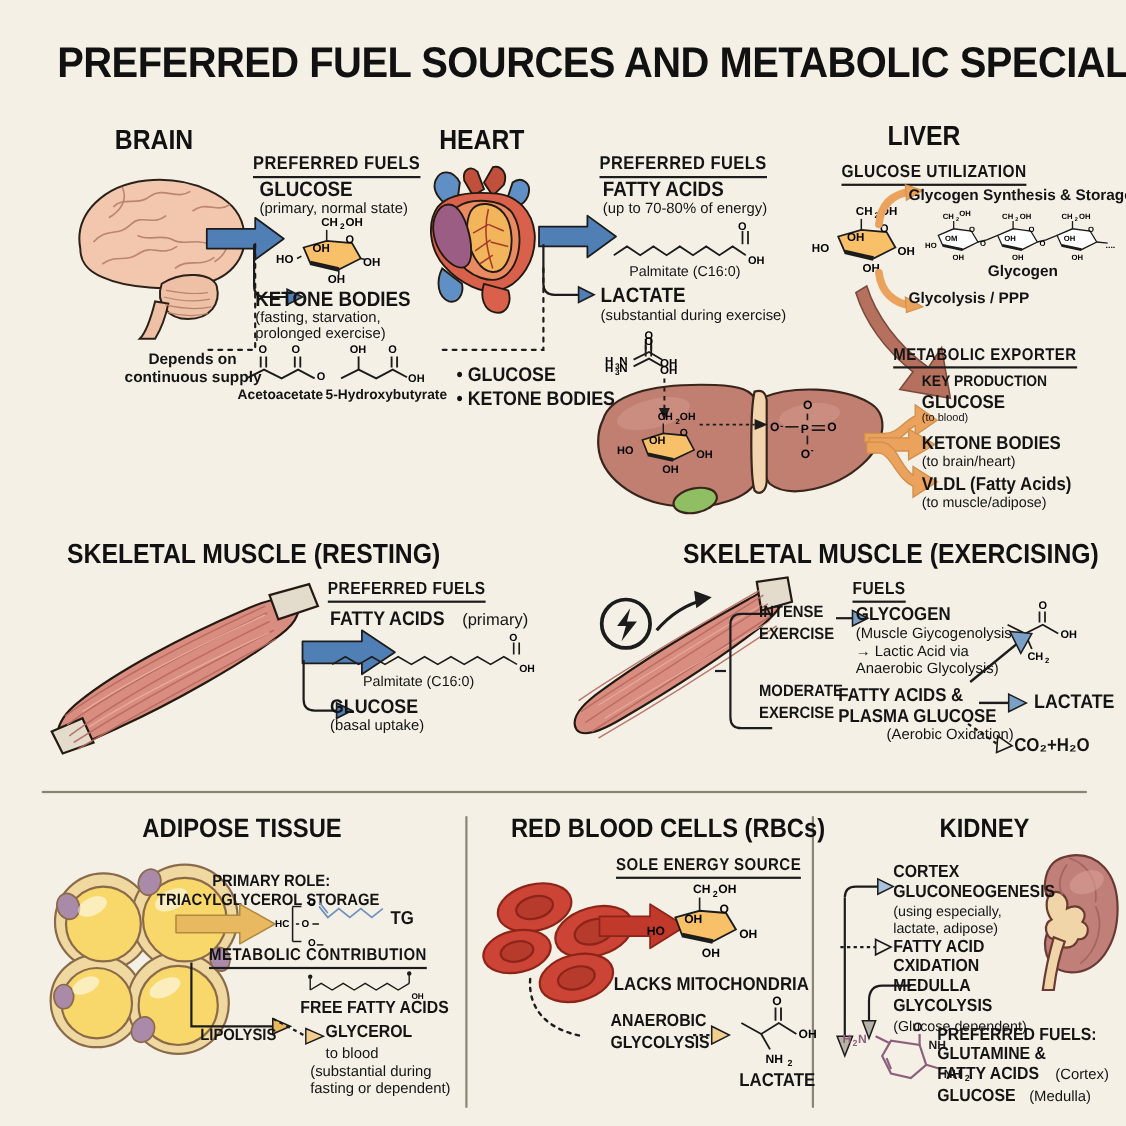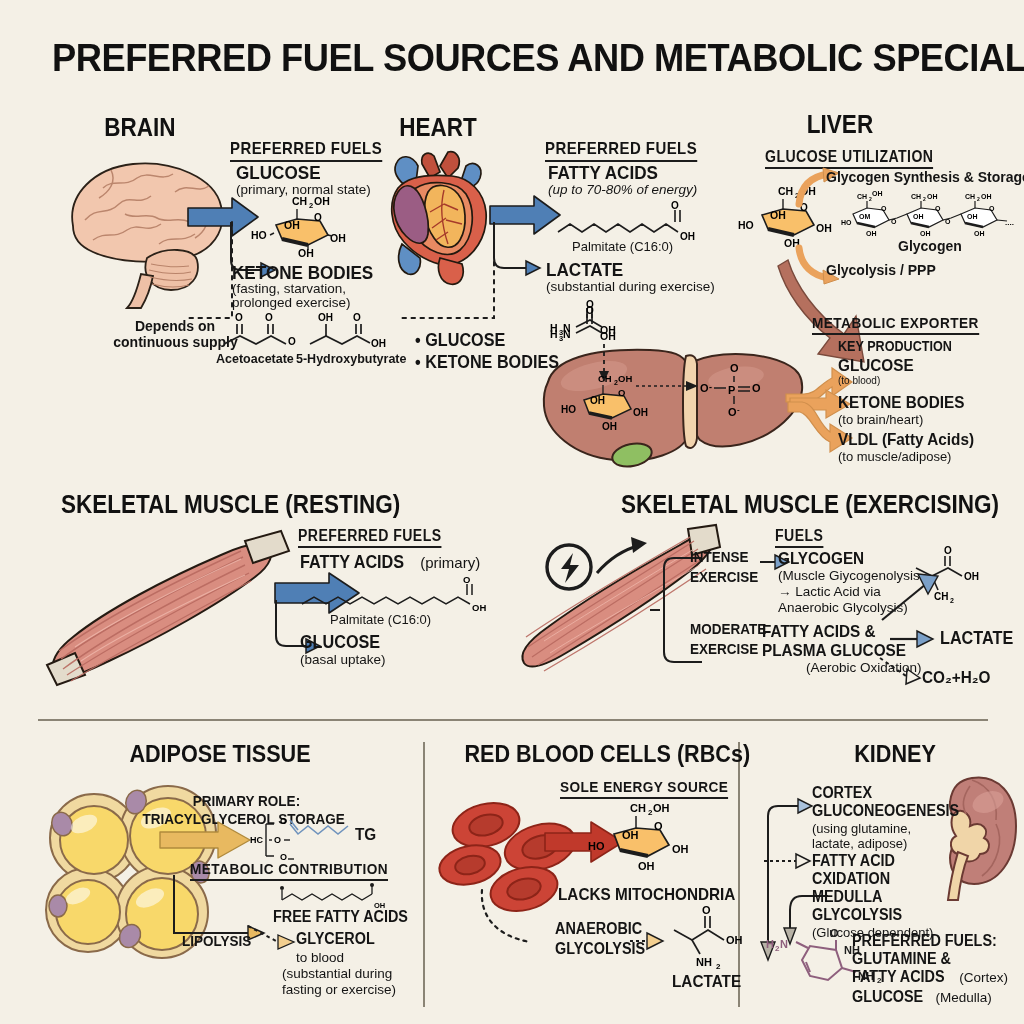--- a/index.html
+++ b/index.html
@@ -199,21 +199,21 @@
     <path d="M4 0 L4 36 Q4 46 14 46 L36 46" stroke="#1c1c1c" stroke-width="2" fill="none"></path>
     <path d="M36 39 L50 46 L36 53 Z" fill="#4f7fb5" stroke="#1c1c1c" stroke-width="1.5"></path>
   </svg>
 
   <svg class="abs" style="left:398px; top:244px;" width="100" height="90" viewBox="0 0 100 90">
     <path d="M96 0 L96 74 L0 74" stroke="#1c1c1c" stroke-width="2" fill="none" stroke-dasharray="3.5,5.5" stroke-linecap="round"></path>
   </svg>
 
   <div class="abs hdr uline" style="left:545px; top:139px; font-size:17px;">PREFERRED FUELS</div>
   <div class="abs cap" style="left:548px; top:162px; font-size:19px;">FATTY ACIDS</div>
-  <div class="abs sub" style="left:548px; top:182px; font-size:13.5px;font-style:italic;">(up to 70-80% of energy)</div>
+  <div class="abs sub" style="left:548px; top:182px; font-size:13.5px;">(up to 70-80% of energy)</div>
 
   <svg class="abs" style="left:556px; top:200px;" width="140" height="44" viewBox="0 0 140 44">
     <g stroke="#1c1c1c" stroke-width="1.6" fill="none">
       <path d="M2 32 L14 24 L26 32 L38 24 L50 32 L62 24 L74 32 L86 24
                L98 32 L110 24 L122 32"></path>
       <path d="M119 22 L119 10 M124 22 L124 10"></path>
     </g>
     <text x="115" y="9" font-size="10" font-family="Liberation Sans, sans-serif" font-weight="700">O</text>
     <text x="124" y="40" font-size="10" font-family="Liberation Sans, sans-serif" font-weight="700">OH</text>
   </svg>
@@ -636,21 +636,21 @@
   </svg>
   <div class="abs cap" style="left:273px; top:908px; font-size:16px;">FREE FATTY ACIDS</div>
 
   <svg class="abs" style="left:248px; top:924px;" width="52" height="28" viewBox="0 0 52 28">
     <path d="M0 2 L30 18" stroke="#1c1c1c" stroke-width="2" stroke-dasharray="3.5,3.5"></path>
     <path d="M30 11 L46 18 L30 25 Z" fill="#f3cf8f" stroke="#1c1c1c" stroke-width="1.3"></path>
   </svg>
   <div class="abs cap" style="left:296px; top:930px; font-size:16px;">GLYCEROL</div>
   <div class="abs sub" style="left:296px; top:950px; font-size:13.5px;">to blood</div>
   <div class="abs sub" style="left:282px; top:966px; font-size:13.5px;">(substantial during</div>
-  <div class="abs sub" style="left:282px; top:982px; font-size:13.5px;">fasting or exercise)</div>
+  <div class="abs sub" style="left:282px; top:982px; font-size:13.5px;">fasting or dependent)</div>
 
   <div class="abs organ-title" style="left:450px; top:740px; width:290px; font-size:24px;">RED BLOOD CELLS (RBCs)</div>
 
   <div class="abs hdr uline" style="left:560px; top:778px; font-size:15.5px;">SOLE ENERGY SOURCE</div>
 
   <svg class="abs" style="left:442px; top:795px;" width="150" height="120" viewBox="0 0 150 120">
     <g stroke="#8d2418" stroke-width="2">
       <ellipse cx="44" cy="30" rx="34" ry="21" fill="#cc4436" transform="rotate(-14 44 30)"></ellipse>
       <ellipse cx="44" cy="30" rx="17" ry="10" fill="#b63b2d" transform="rotate(-14 44 30)"></ellipse>
       <ellipse cx="28" cy="70" rx="31" ry="19" fill="#cc4436" transform="rotate(-12 28 70)"></ellipse>
@@ -743,21 +743,21 @@
     <path d="M32 4 L46 11 L32 18 Z" fill="none" stroke="#1c1c1c" stroke-width="1.5"></path>
   </svg>
 
   <svg class="abs" style="left:784px; top:890px;" width="46" height="60" viewBox="0 0 46 60">
     <path d="M44 6 L18 6 Q6 6 6 20 L6 40" stroke="#1c1c1c" stroke-width="2" fill="none"></path>
     <path d="M0 38 L6 54 L12 38 Z" fill="#b7b2a6" stroke="#1c1c1c" stroke-width="1.4"></path>
   </svg>
 
   <div class="abs cap" style="left:812px; top:784px; font-size:16px;">CORTEX</div>
   <div class="abs cap" style="left:812px; top:802px; font-size:16px;">GLUCONEOGENESIS</div>
-  <div class="abs sub" style="left:812px; top:821px; font-size:13px;">(using glutamine,</div>
+  <div class="abs sub" style="left:812px; top:821px; font-size:13px;">(using especially,</div>
   <div class="abs sub" style="left:812px; top:836px; font-size:13px;">lactate, adipose)</div>
 
   <div class="abs cap" style="left:812px; top:852px; font-size:16px;">FATTY ACID</div>
   <div class="abs cap" style="left:812px; top:870px; font-size:16px;">CXIDATION</div>
 
   <div class="abs cap" style="left:812px; top:888px; font-size:16px;">MEDULLA</div>
   <div class="abs cap" style="left:812px; top:906px; font-size:16px;">GLYCOLYSIS</div>
   <div class="abs sub" style="left:812px; top:925px; font-size:13px;">(Glucose dependent)</div>
 
   <svg class="abs" style="left:766px; top:928px;" width="130" height="84" viewBox="0 0 130 84">

